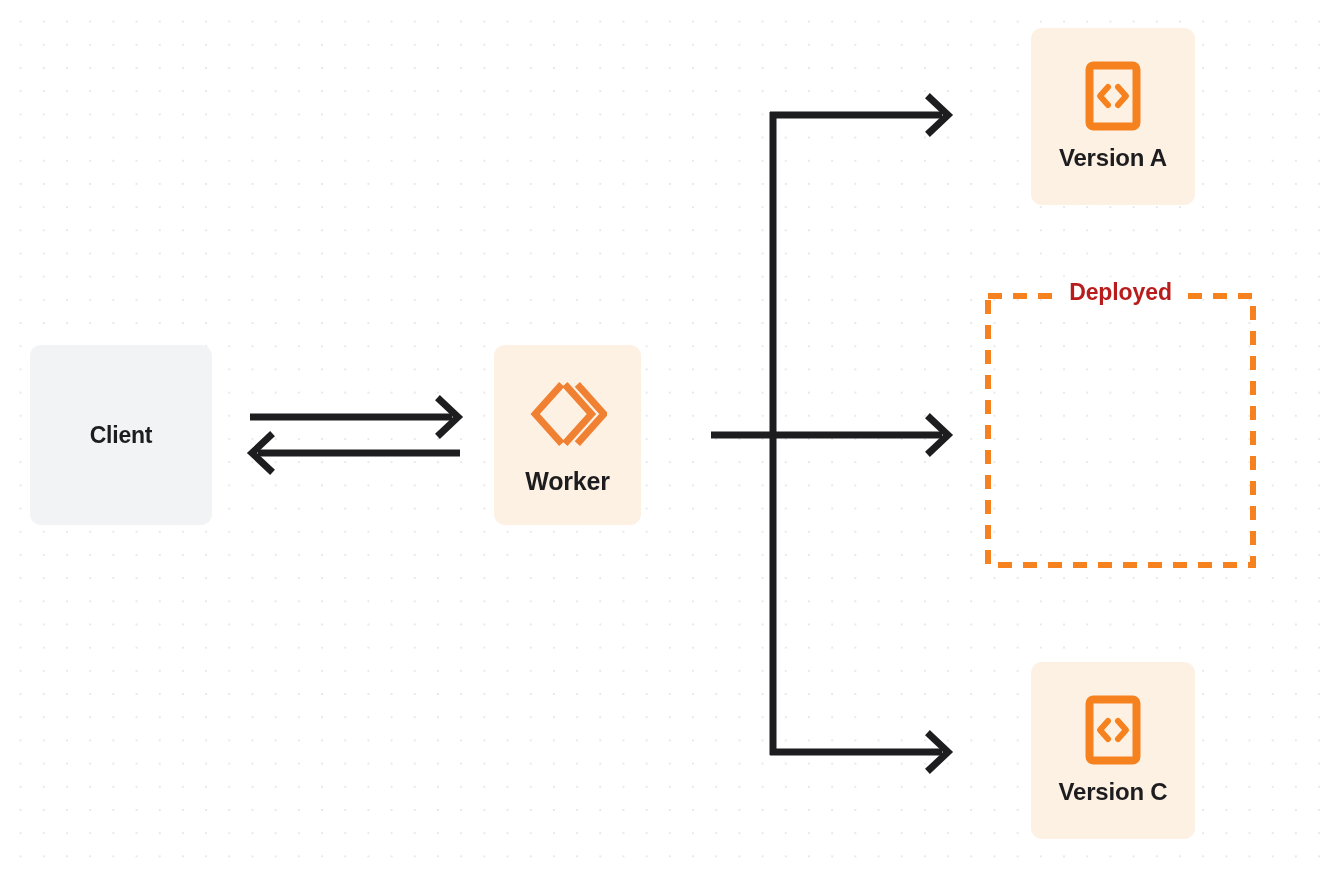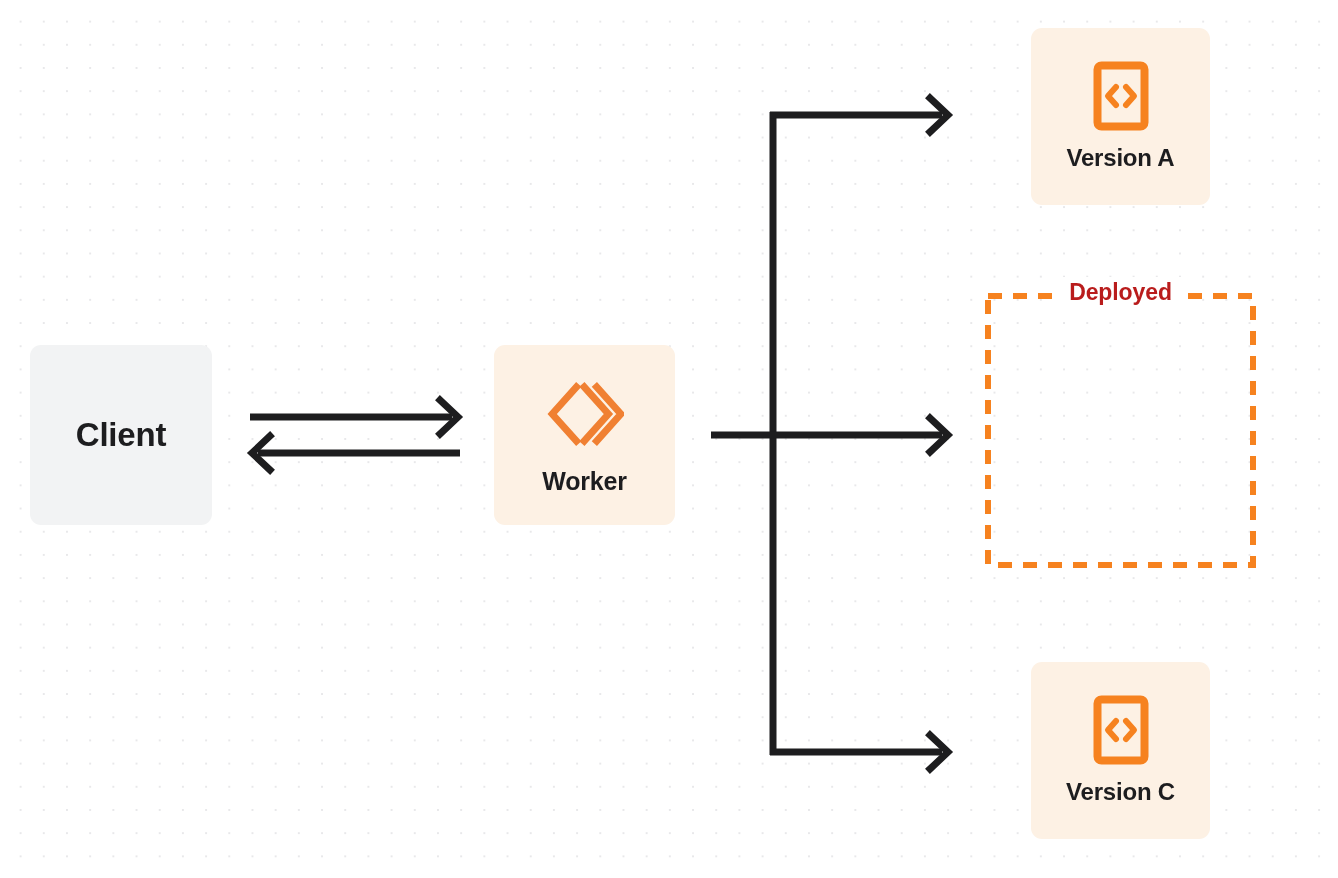--- a/index.html
+++ b/index.html
@@ -45,37 +45,37 @@
   }
 
   
   #client-node {
     left: 30px;
     top: 345px;
     width: 182px;
     height: 180px;
     background: #f2f3f4;
   }
-  #client-node .node-label { font-size: 33px; }
+  #client-node .node-label { font-size: 23px; }
 
   
   #worker-node {
     left: 494px;
     top: 345px;
-    width: 181px;
+    width: 147px;
     height: 180px;
     background: #fdf1e4;
   }
   #worker-node .node-label { font-size: 25px; margin-top: 14px; }
   .worker-logo { width: 78px; height: 78px; display: block; }
 
   
   .version-node {
     left: 1031px;
-    width: 179px;
+    width: 164px;
     height: 177px;
     background: #fdf1e4;
   }
   #version-a-node { top: 28px; }
   #version-b-node { top: 345px; }
   #version-c-node { top: 662px; }
   .version-node .node-label { font-size: 24px; margin-top: 13px; }
   .code-icon { width: 56px; height: 70px; display: block; }
 
   

